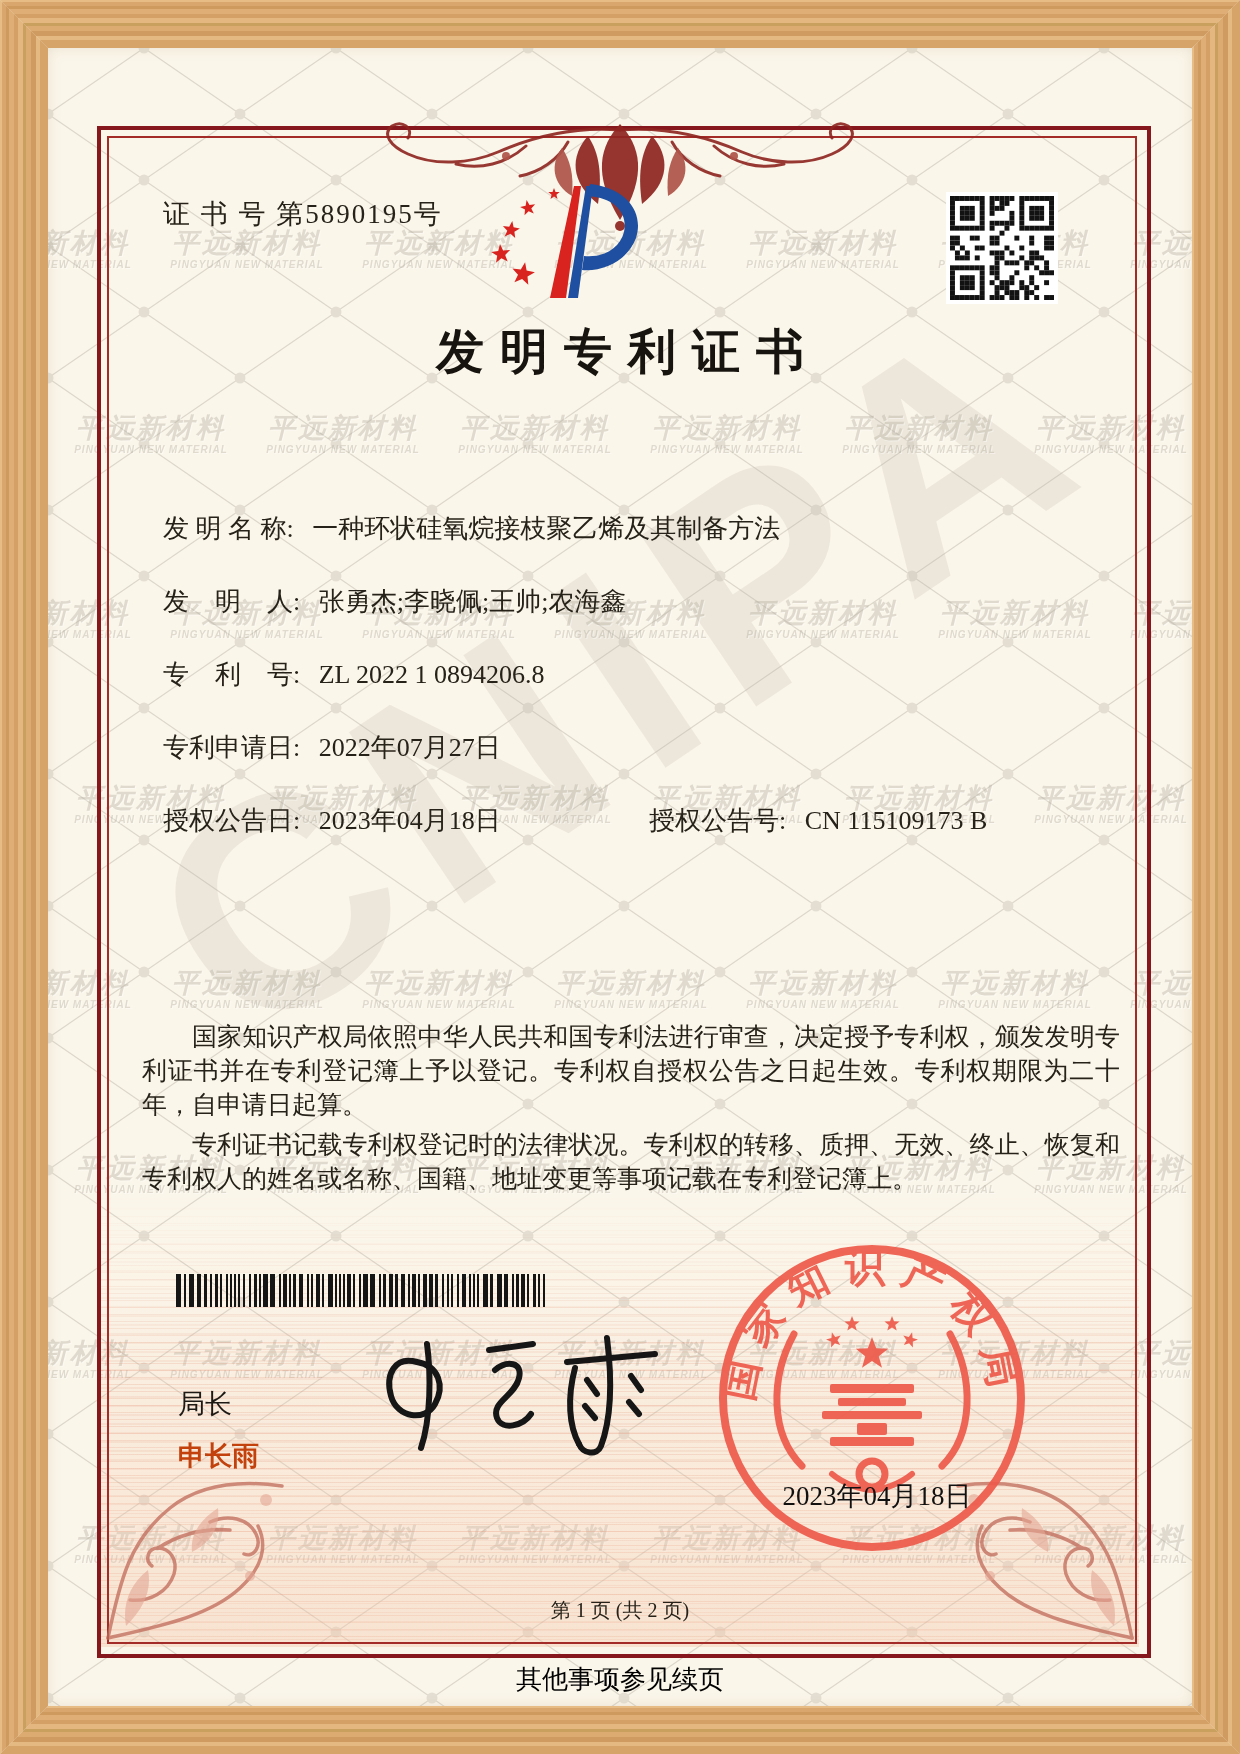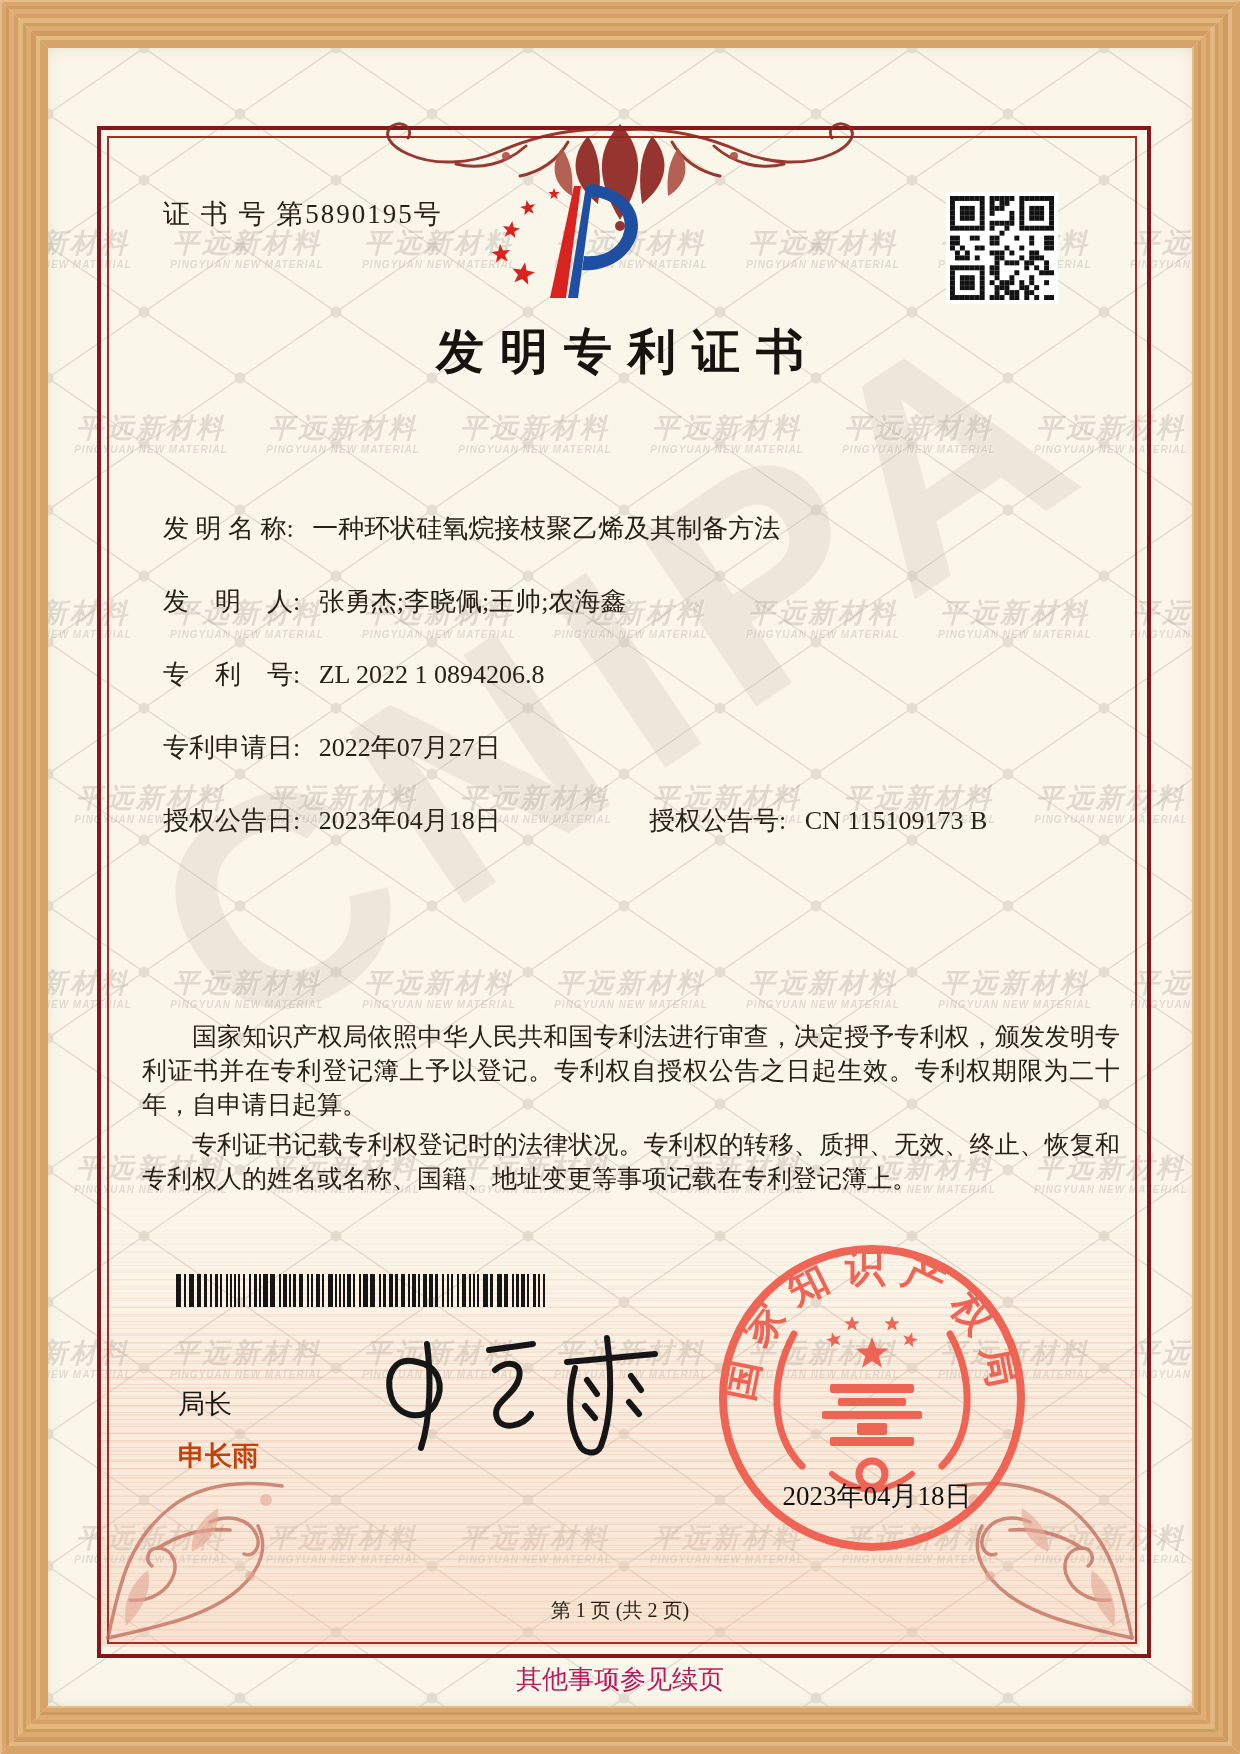--- a/index.html
+++ b/index.html
@@ -84,21 +84,21 @@
              font-family:"Liberation Sans","DejaVu Sans",sans-serif;color:#1d1a16;}
   #sig-name{position:absolute;left:178px;top:1438px;font-size:27px;
             font-family:"Liberation Sans","DejaVu Sans",sans-serif;font-weight:bold;color:#c2410c;}
 
   #seal{position:absolute;left:712px;top:1238px;z-index:4;opacity:.92;}
   #seal-date{position:absolute;left:742px;top:1478px;width:270px;text-align:center;
              font-size:27px;color:#111;z-index:5;}
 
   #page-info{position:absolute;left:0;top:1597px;width:1240px;text-align:center;font-size:20px;}
   #footer-note{position:absolute;left:0;top:1662px;width:1240px;text-align:center;
-               font-size:26px;color:#be185d;z-index:3;}
+               font-size:26px;color:#000000;z-index:3;}
 </style>
 </head>
 <body>
 
 <div id="root">
 
   <div class="paper"></div>
 
   <svg id="lattice" width="1144" height="1658">
     <defs>

